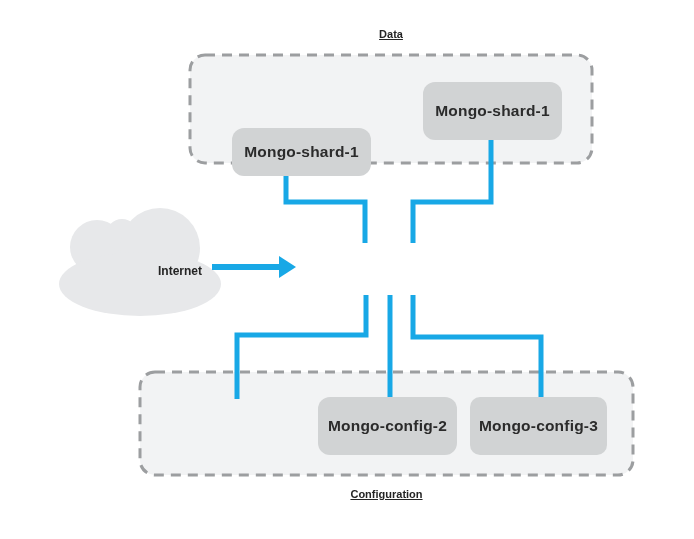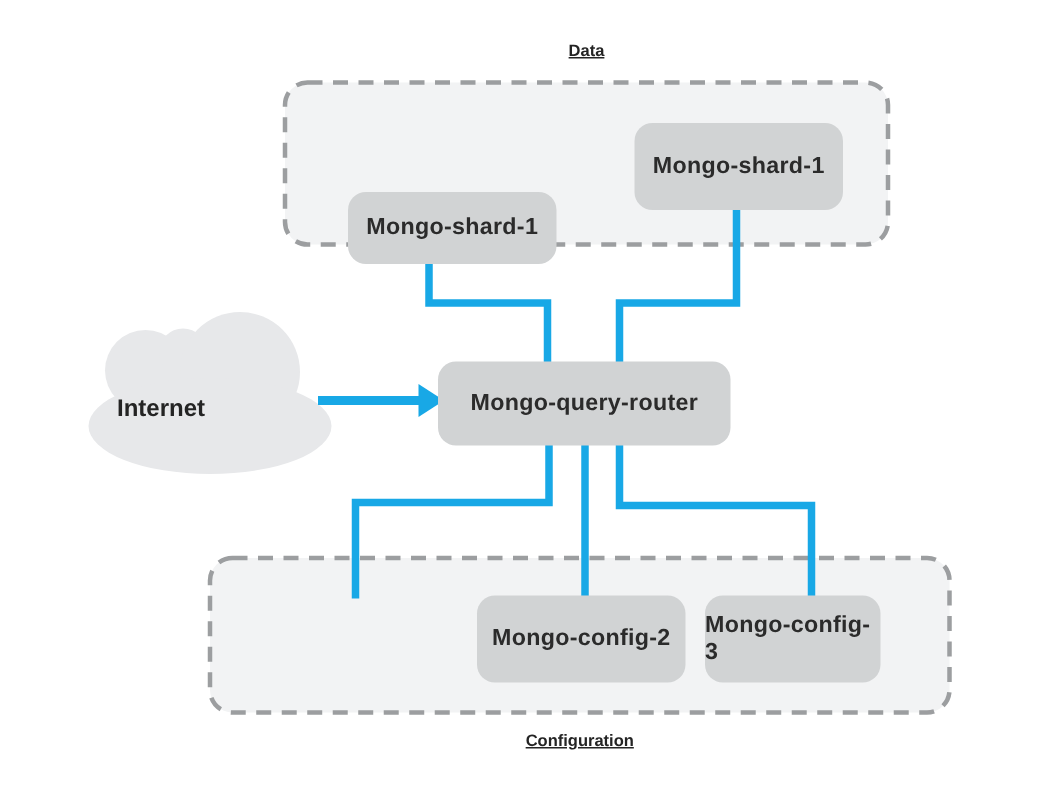--- a/index.html
+++ b/index.html
@@ -59,35 +59,35 @@
     color: #242424;
     font-size: 11px;
     font-weight: 700;
     text-decoration: underline;
   }
 
   .cloud-label {
     position: absolute;
     left: 78px; top: 264px;
     width: 124px;
-    text-align: left;
+    text-align: right;
     color: #242424;
-    font-size: 16px;
+    font-size: 12px;
     font-weight: 700;
   }
 
   .label-data          { left: 190px; top: 28px;  width: 402px; }
   .label-configuration { left: 140px; top: 488px; width: 493px; }
 
   .node-shard1  { left: 232px; top: 82px;  width: 139px; height: 48px; margin-top: 46px; }
   .node-shard2  { left: 423px; top: 82px;  width: 139px; height: 58px; }
   .node-router  { left: 292px; top: 241px; width: 195px; height: 56px; }
   .node-config1 { left: 165px; top: 397px; width: 138px; height: 58px; }
   .node-config2 { left: 318px; top: 397px; width: 139px; height: 58px; }
-  .node-config3 { left: 470px; top: 397px; width: 117px; height: 58px; }
+  .node-config3 { left: 470px; top: 397px; width: 137px; height: 58px; border-radius: 10px; }
 </style>
 </head>
 <body>
 
 <div class="canvas">
 
   <svg class="layer" viewBox="0 0 694 539">
 
     <rect class="group-rect" x="190" y="55" width="402" height="108" rx="15"></rect>
     <rect class="group-rect" x="140" y="372" width="493" height="103" rx="15"></rect>
@@ -115,20 +115,19 @@
   <div class="zone-label label-data">Data</div>
 
   <div class="zone-label label-configuration">Configuration</div>
 
   <div class="cloud-label">Internet</div>
 
   <div class="node node-shard1">Mongo-shard-1</div>
 
   <div class="node node-shard2">Mongo-shard-1</div>
 
-  <div class="node node-router">Mongo-query-router</div>
 
 
   <div class="node node-config2">Mongo-config-2</div>
 
   <div class="node node-config3">Mongo-config-3</div>
 
 </div>
 
 </body></html>

